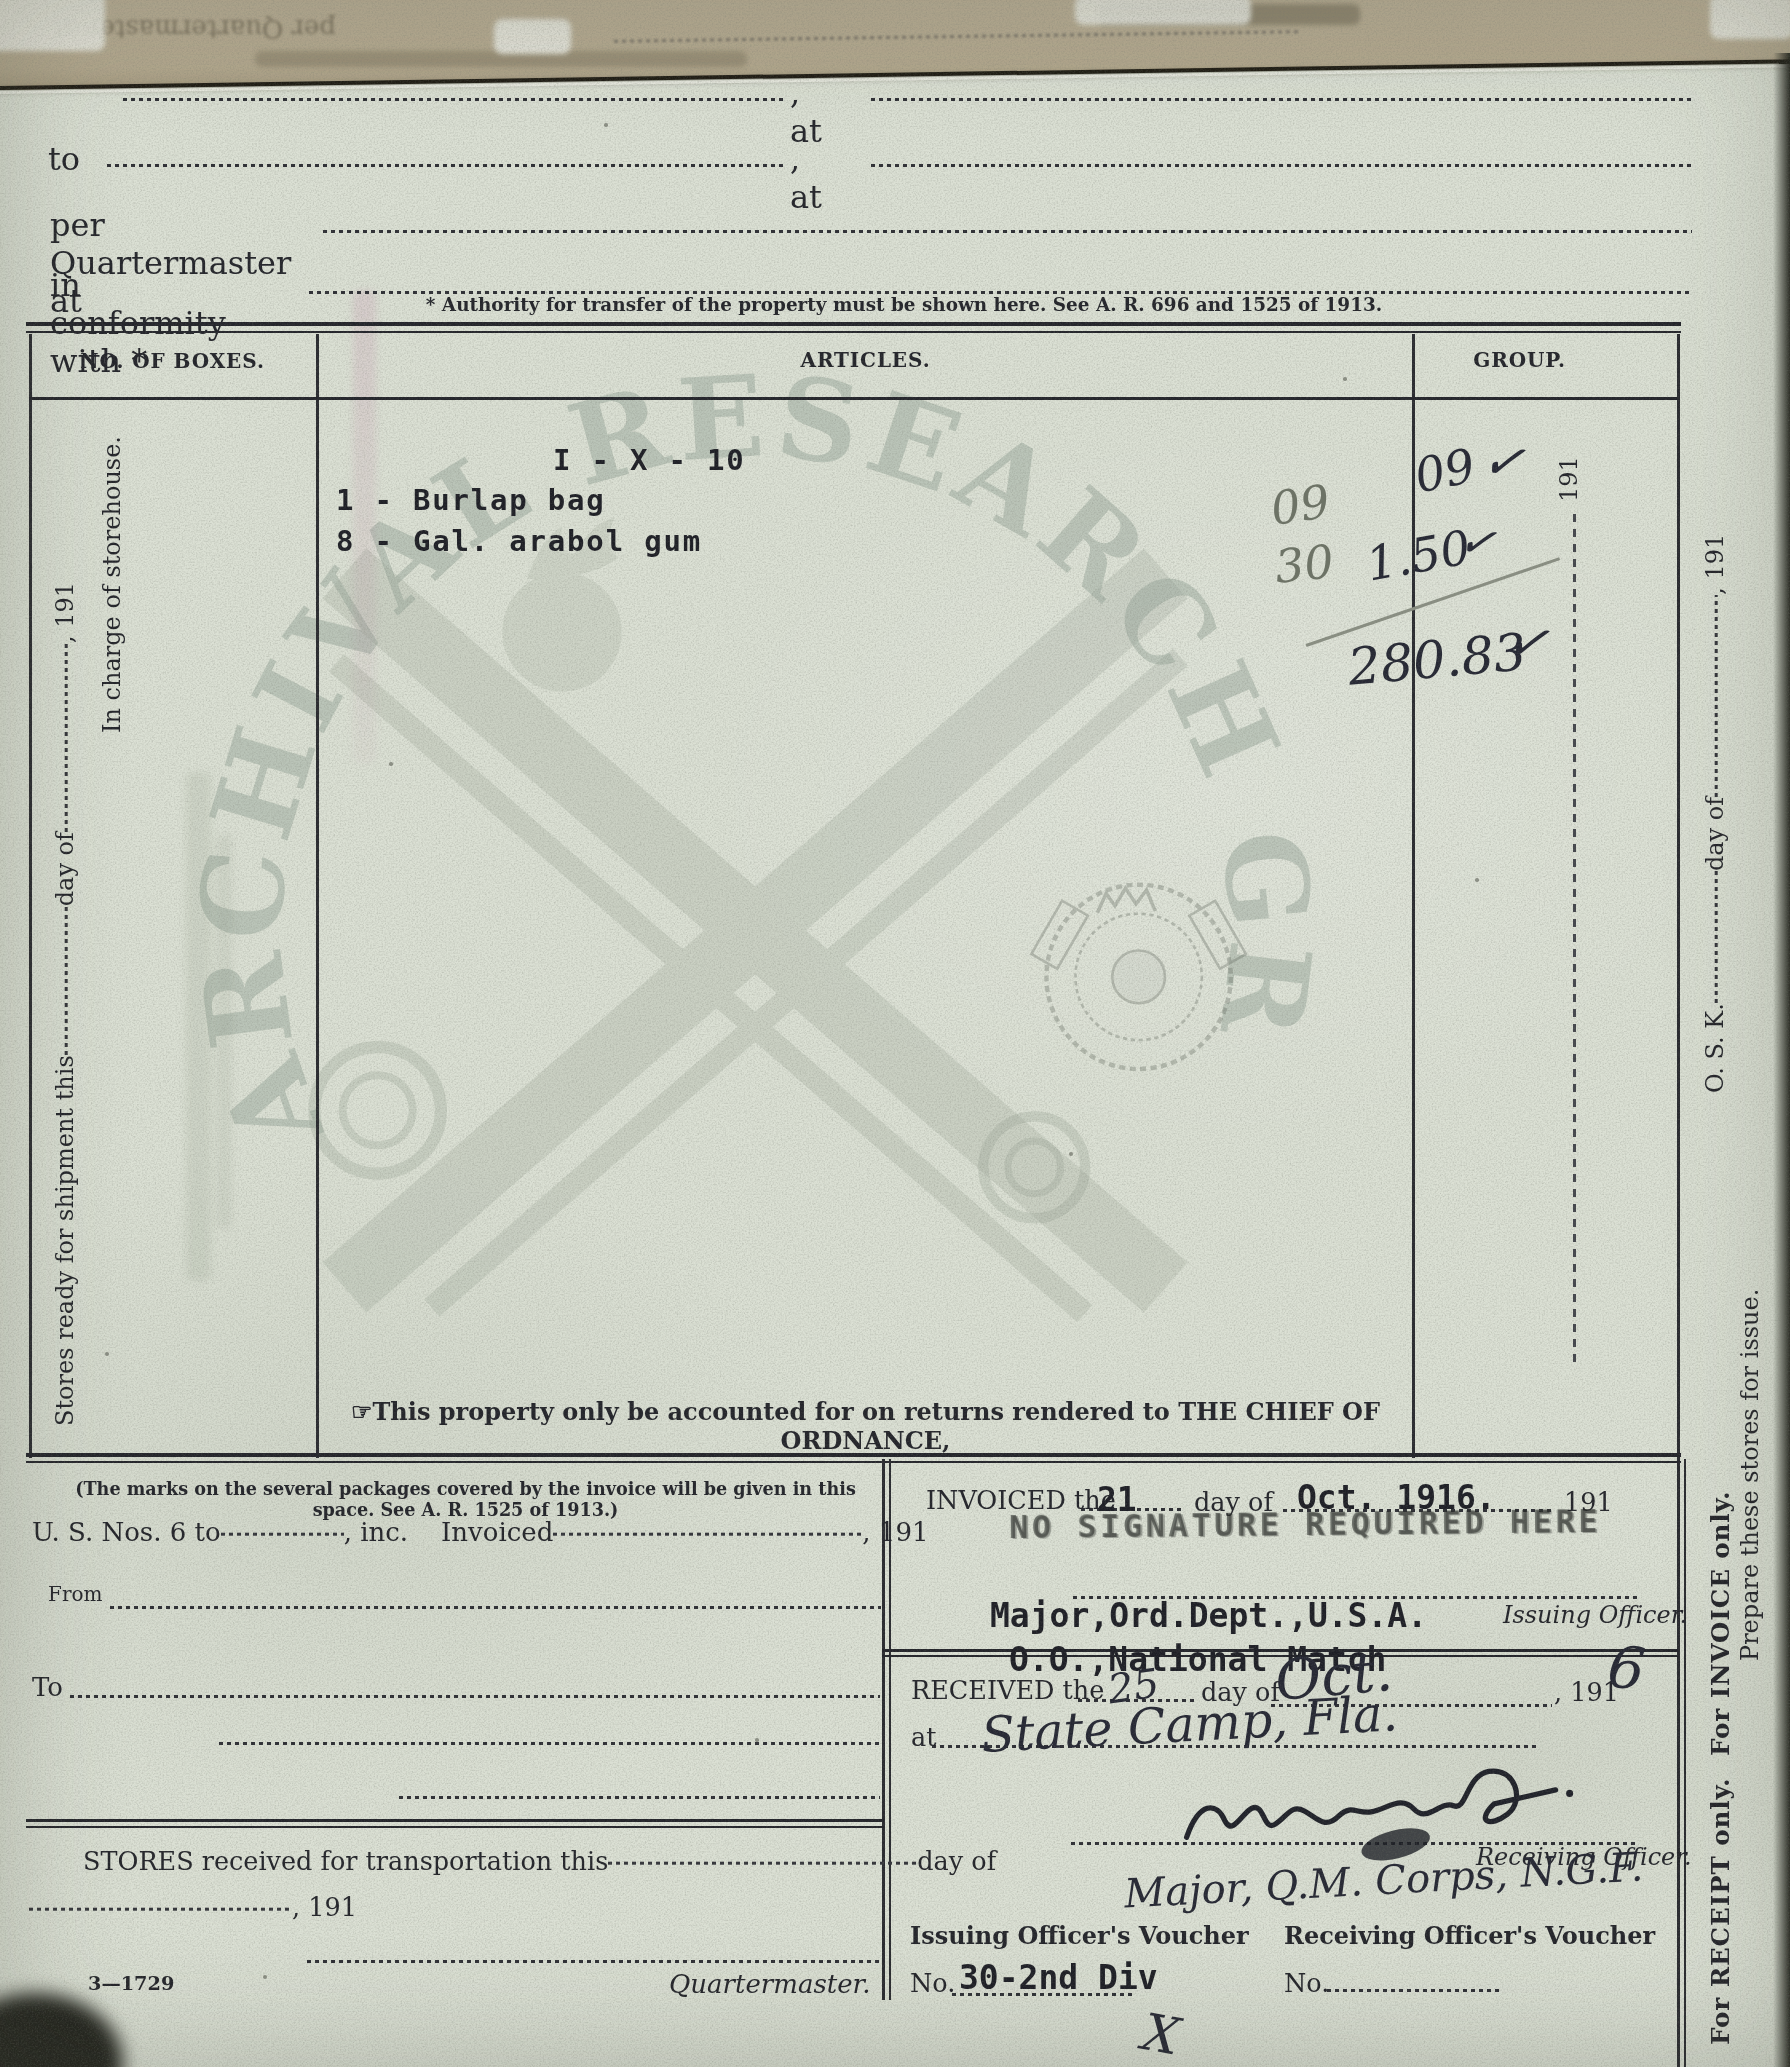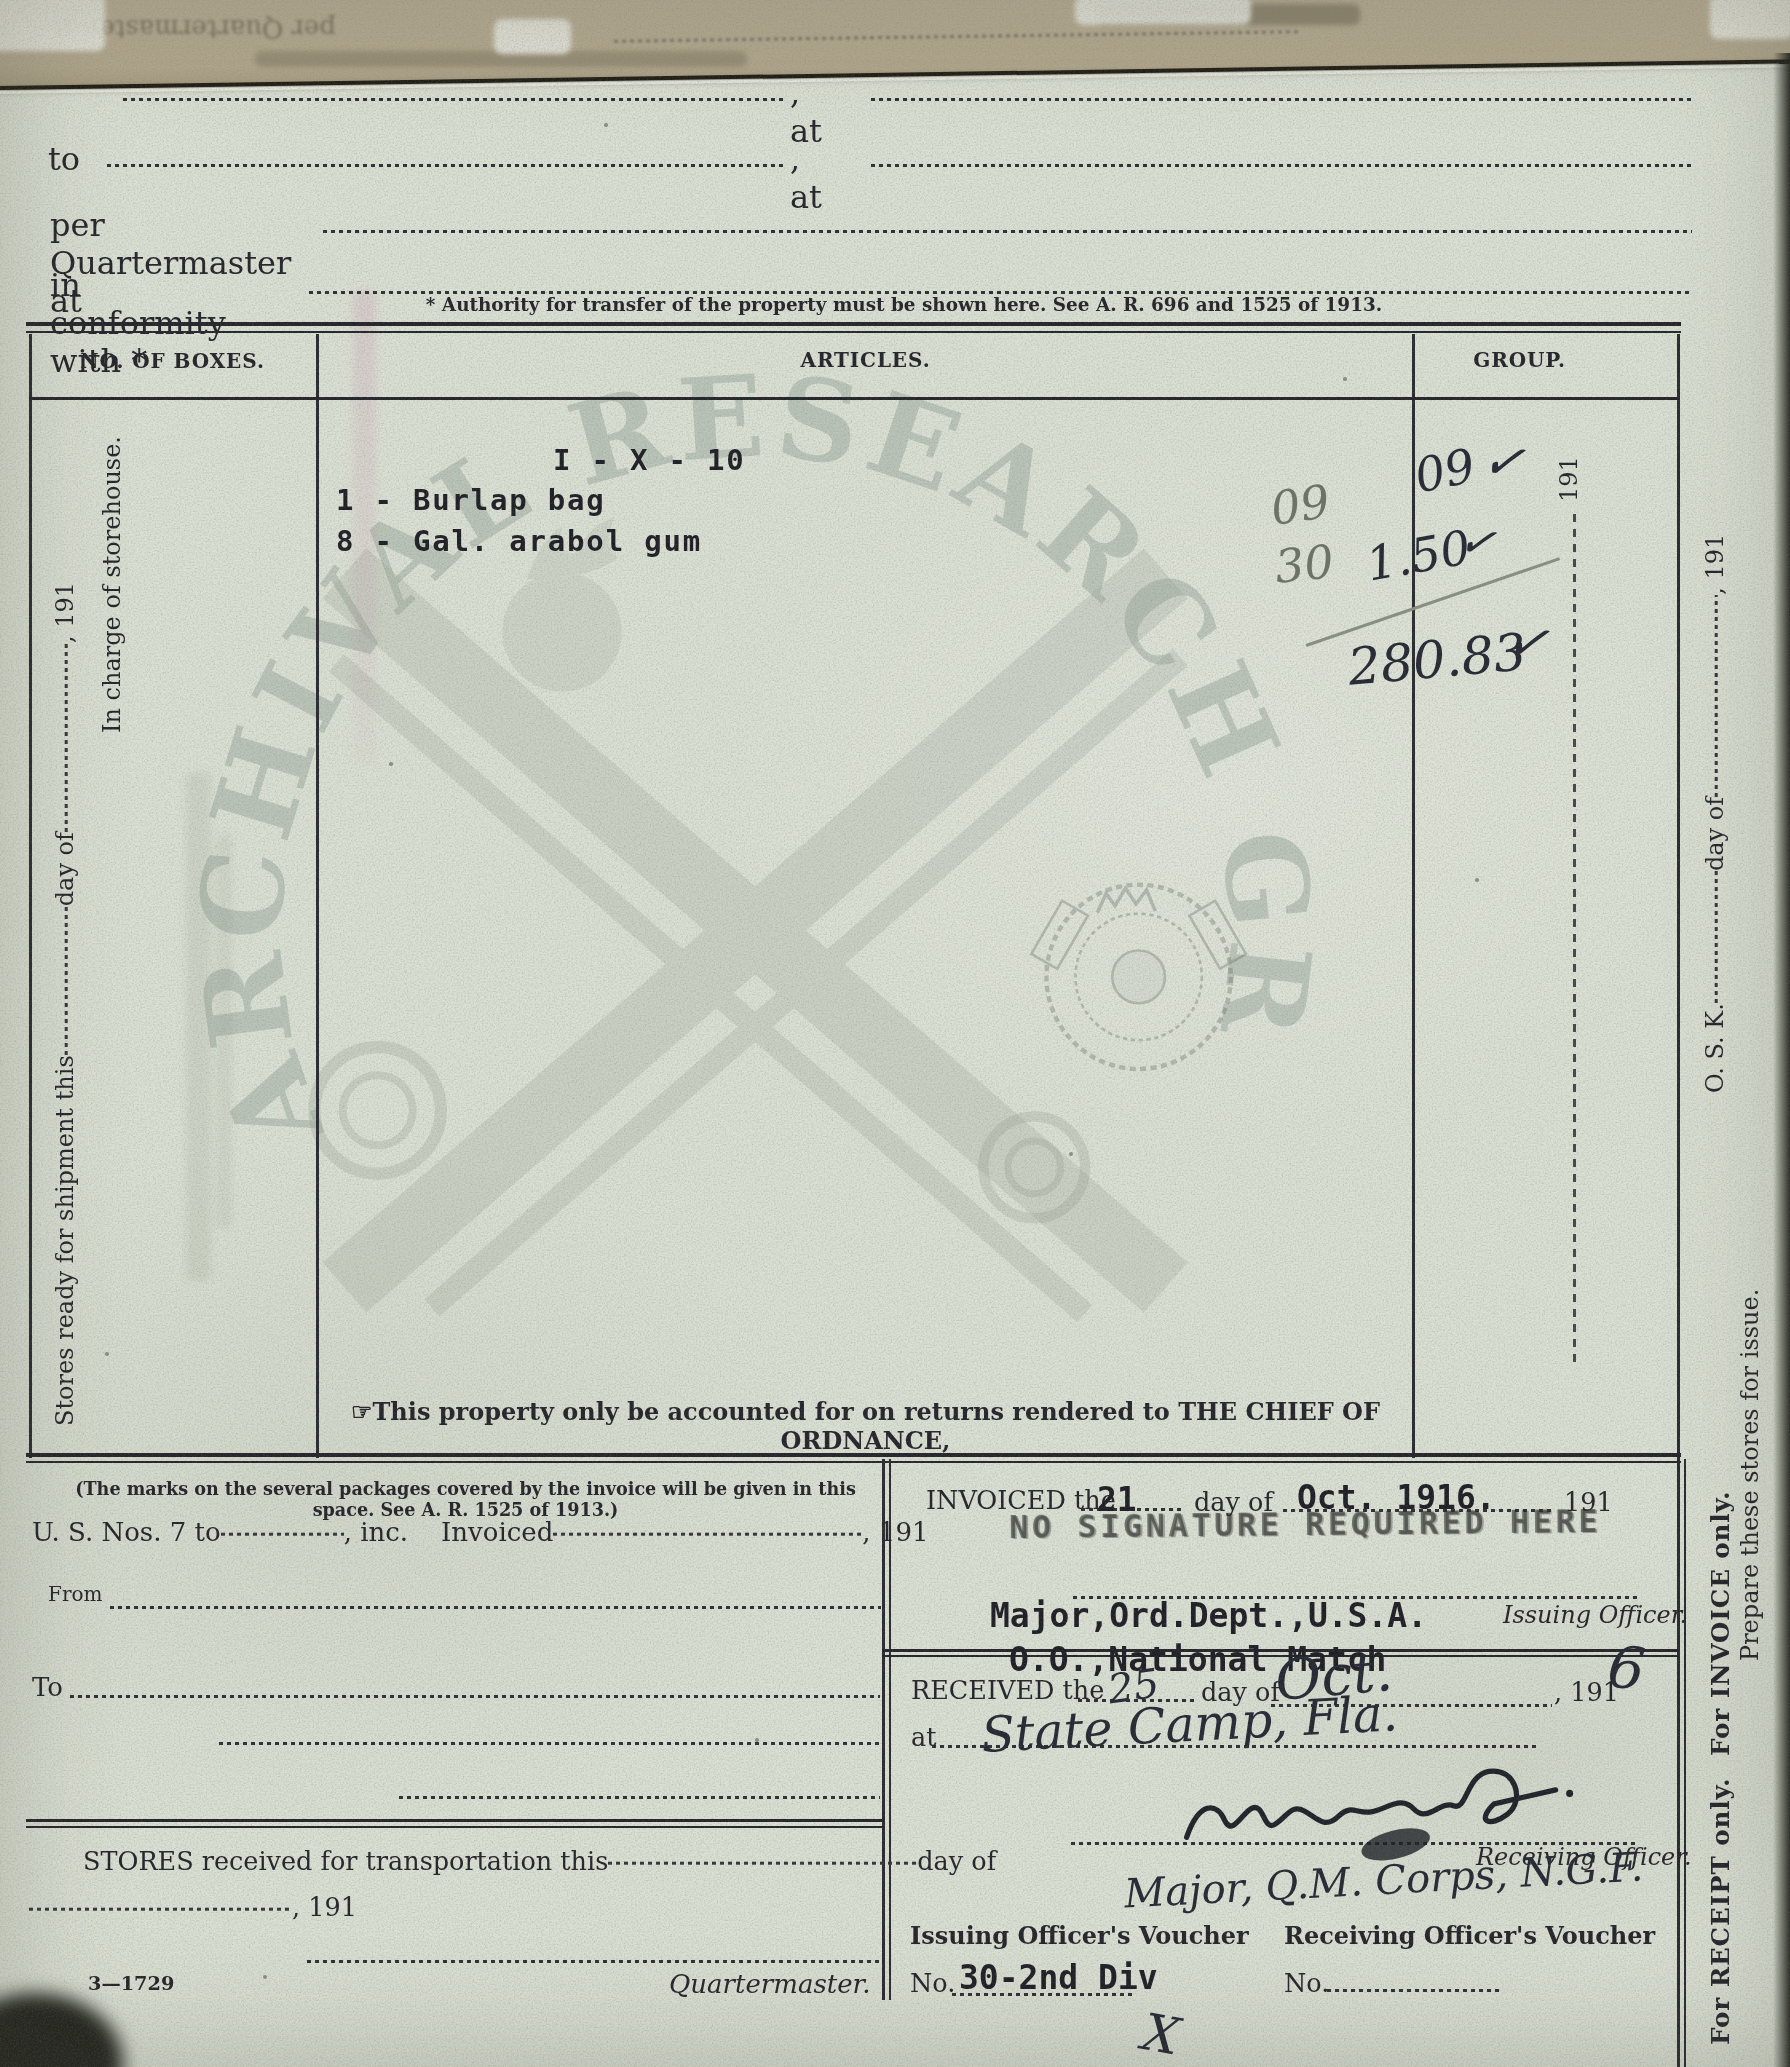--- a/index.html
+++ b/index.html
@@ -155,21 +155,21 @@
   <div class="abs vr" style="left:889px;top:1459px;width:1.8px;height:541px;z-index:2;"></div>
   <div class="abs vr" style="left:1684px;top:1459px;width:1.8px;height:608px;z-index:2;"></div>
   <div class="abs hr" style="left:882px;top:1649px;width:796px;height:2.6px;z-index:2;"></div>
   <div class="abs hr" style="left:882px;top:1655px;width:796px;height:1.8px;z-index:2;"></div>
   <div class="abs hr" style="left:26px;top:1819px;width:858px;height:2.6px;z-index:2;"></div>
   <div class="abs hr" style="left:26px;top:1826px;width:858px;height:1.8px;z-index:2;"></div>
 
   <div class="abs serif b" style="left:53px;top:1478px;width:825px;text-align:center;font-size:17.6px;z-index:2;">(The marks on the several packages covered by the invoice will be given in this space.   See A. R. 1525 of 1913.)</div>
 
   <div class="abs" style="left:32px;top:1517px;font-size:26px;z-index:2;display:flex;align-items:baseline;">
-    <span class="serif">U. S. Nos. 7 to</span>
+    <span class="serif">U. S. Nos. 6 to</span>
     <span class="dseg" style="width:123px;"></span>
     <span class="serif">, inc.</span>
     <span style="width:33px;"></span>
     <span class="serif">Invoiced</span>
     <span class="dseg" style="width:309px;"></span>
     <span class="serif">, 191</span>
   </div>
 
   <div class="abs serif" style="left:48px;top:1582px;font-size:20px;z-index:2;">From</div>
   <div class="abs dl" style="left:110px;top:1606px;width:771px;"></div>

